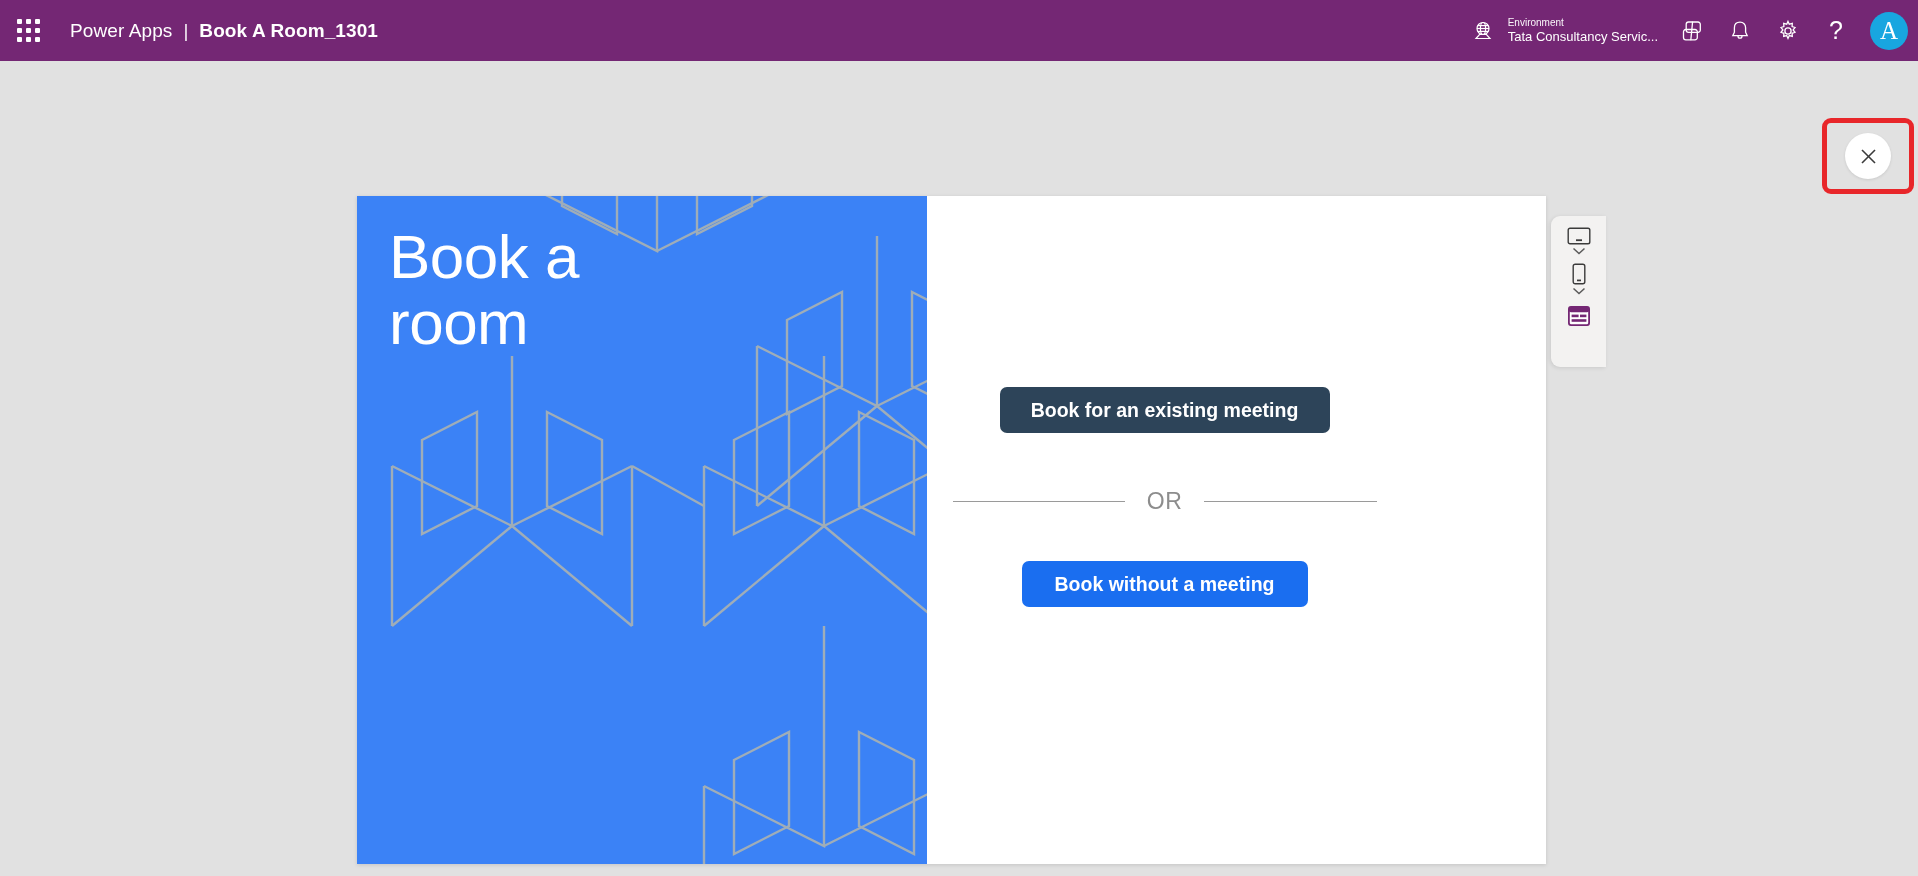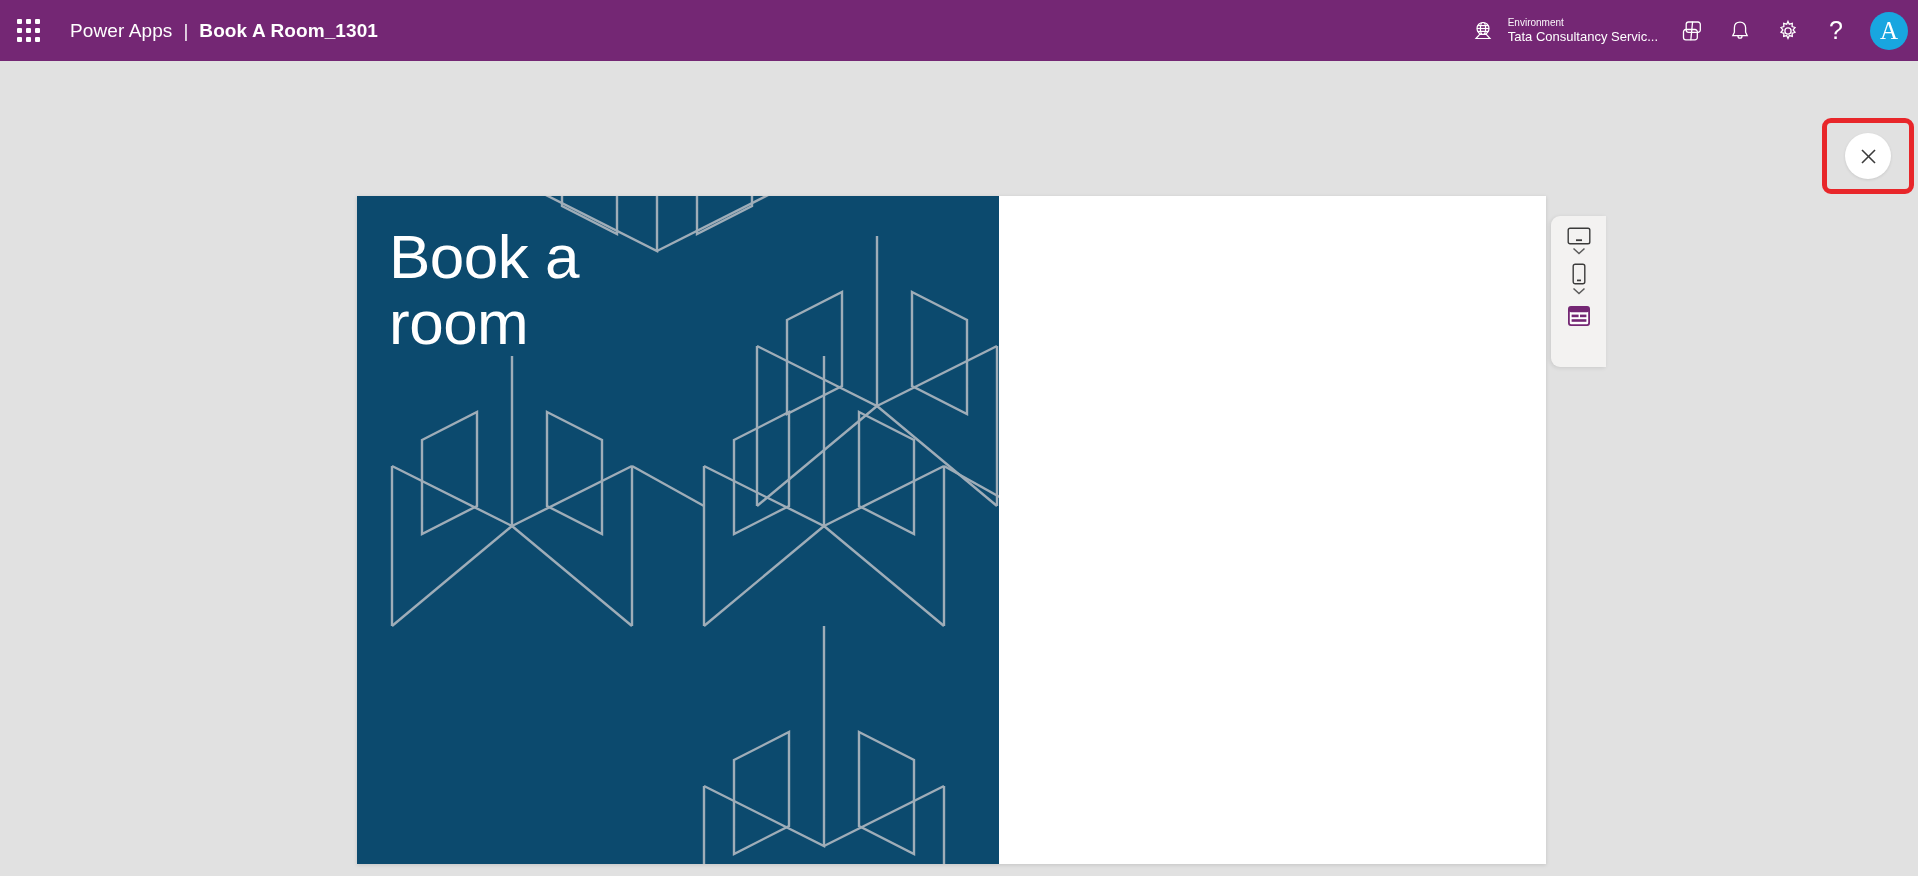--- a/index.html
+++ b/index.html
@@ -110,22 +110,22 @@
   .app-card {
     position: absolute;
     left: 357px; top: 135px;
     width: 1189px; height: 668px;
     display: flex;
     background: #ffffff;
     box-shadow: 0 1px 4px rgba(0,0,0,.13);
   }
   .panel-left {
     position: relative;
-    width: 642px; height: 668px;
-    background: #0c4a6e;
+    width: 570px; height: 668px;
+    background: #3b82f6;
     overflow: hidden;
     flex: none;
   }
   .panel-left svg.artwork {
     position: absolute; left: 0; top: 0;
     width: 714px; height: 668px;
   }
   .hero-title {
     position: absolute;
     left: 32px; top: 28px;
@@ -386,16 +386,29 @@
           <path d="M587 270 L659 310"></path>
           <path d="M467 430 L467 480"></path>
         </g>
       </svg>
       <div class="hero-title">
         <span style="display:block">Book a</span>
         <span style="display:block">room</span>
       </div>
     </div>
 
+    <div class="panel-right">
+
+      <button class="btn btn-dark">Book for an existing meeting</button>
+
+      <div class="or-row">
+        <span class="line"></span>
+        <span class="or-text">OR</span>
+        <span class="line"></span>
+      </div>
+
+      <button class="btn btn-blue">Book without a meeting</button>
+
+    </div>
 
   </div>
 
 </div>
 
 </body></html>

